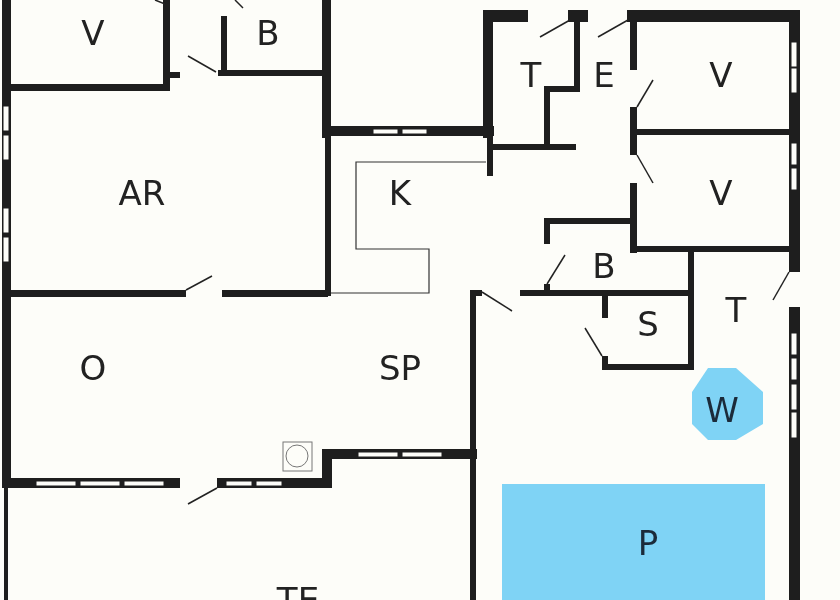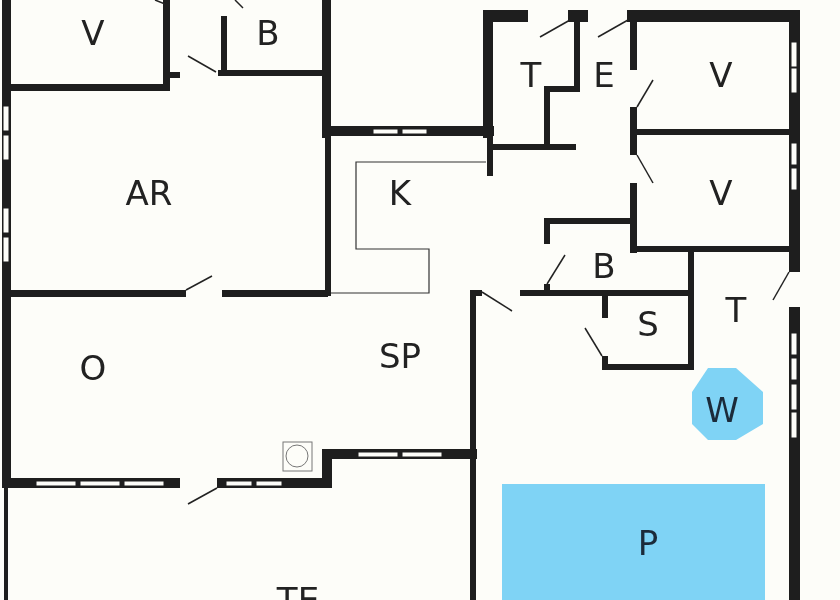--- a/index.html
+++ b/index.html
@@ -118,24 +118,24 @@
   <polygon points="708,368 736,368 763,392 763,424 736,440 708,440 692,424 692,392" fill="#7fd3f5"></polygon>
 
   <rect x="502" y="484" width="263" height="116" fill="#7fd3f5"></rect>
 </svg>
 
 <div class="lbl" style="left:93px;top:33px">V</div>
 <div class="lbl" style="left:268px;top:33px">B</div>
 <div class="lbl" style="left:531px;top:75px">T</div>
 <div class="lbl" style="left:604px;top:75px">E</div>
 <div class="lbl" style="left:721px;top:75px">V</div>
-<div class="lbl" style="left:149px;top:193px">AR</div>
+<div class="lbl" style="left:142px;top:193px">AR</div>
 <div class="lbl" style="left:400px;top:193px">K</div>
 <div class="lbl" style="left:721px;top:193px">V</div>
 <div class="lbl" style="left:604px;top:266px">B</div>
 <div class="lbl" style="left:736px;top:310px">T</div>
 <div class="lbl" style="left:648px;top:324px">S</div>
 <div class="lbl" style="left:93px;top:368px">O</div>
-<div class="lbl" style="left:400px;top:356px">SP</div>
+<div class="lbl" style="left:400px;top:368px">SP</div>
 <div class="lbl dark" style="left:722px;top:410px">W</div>
 <div class="lbl dark" style="left:648px;top:543px">P</div>
 <div class="lbl" style="left:298px;top:600px">TE</div>
 </div>
 
 </body></html>

